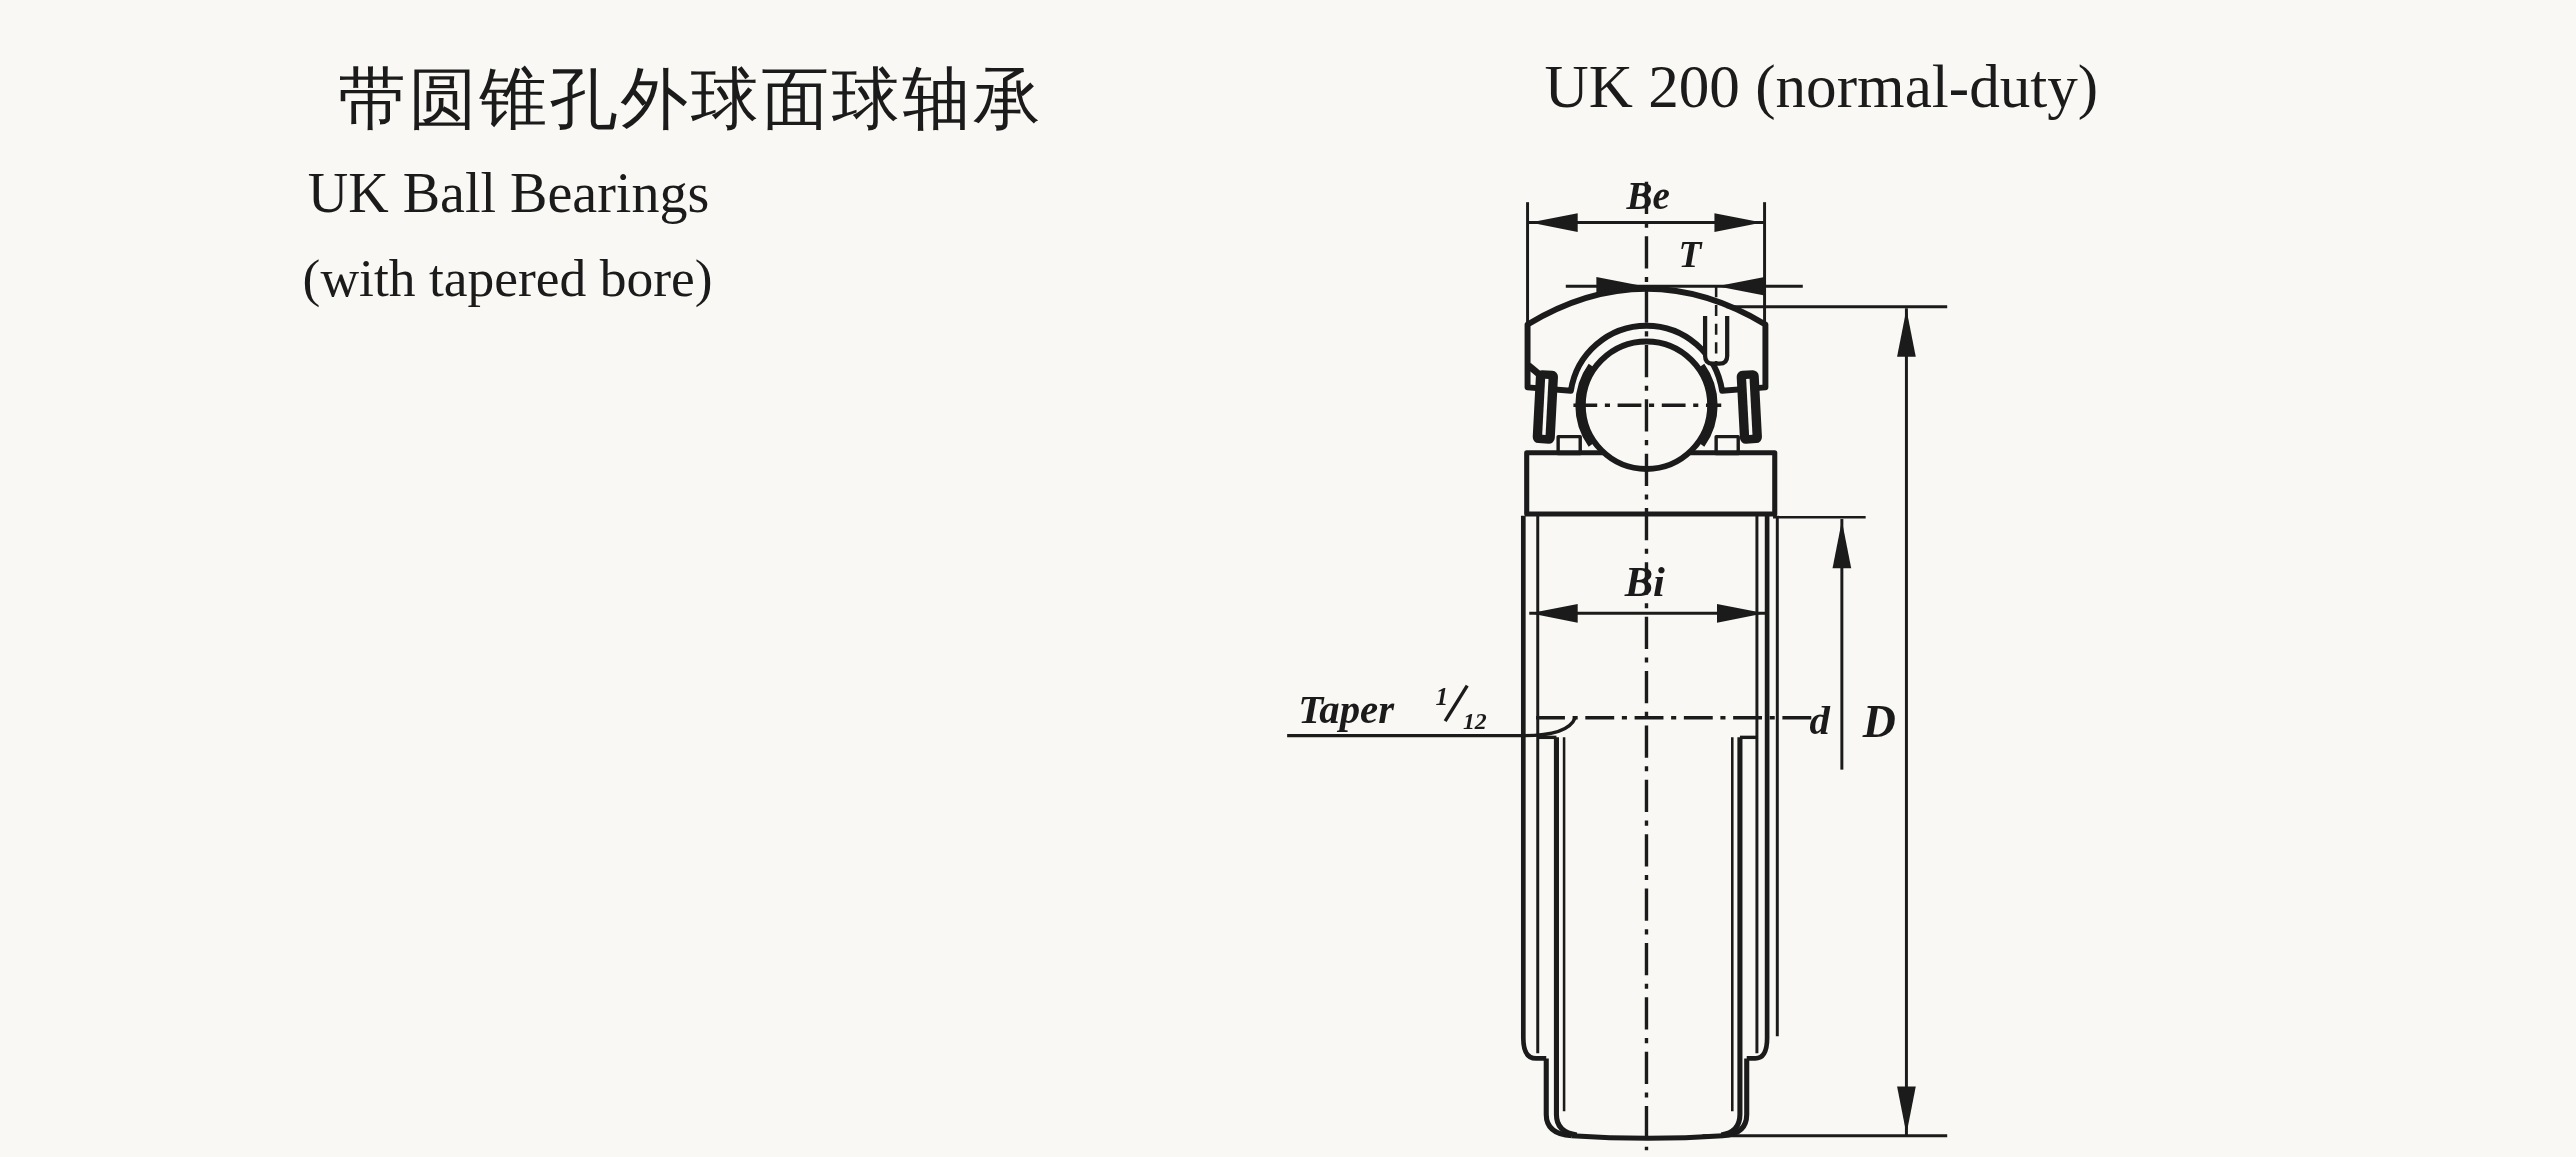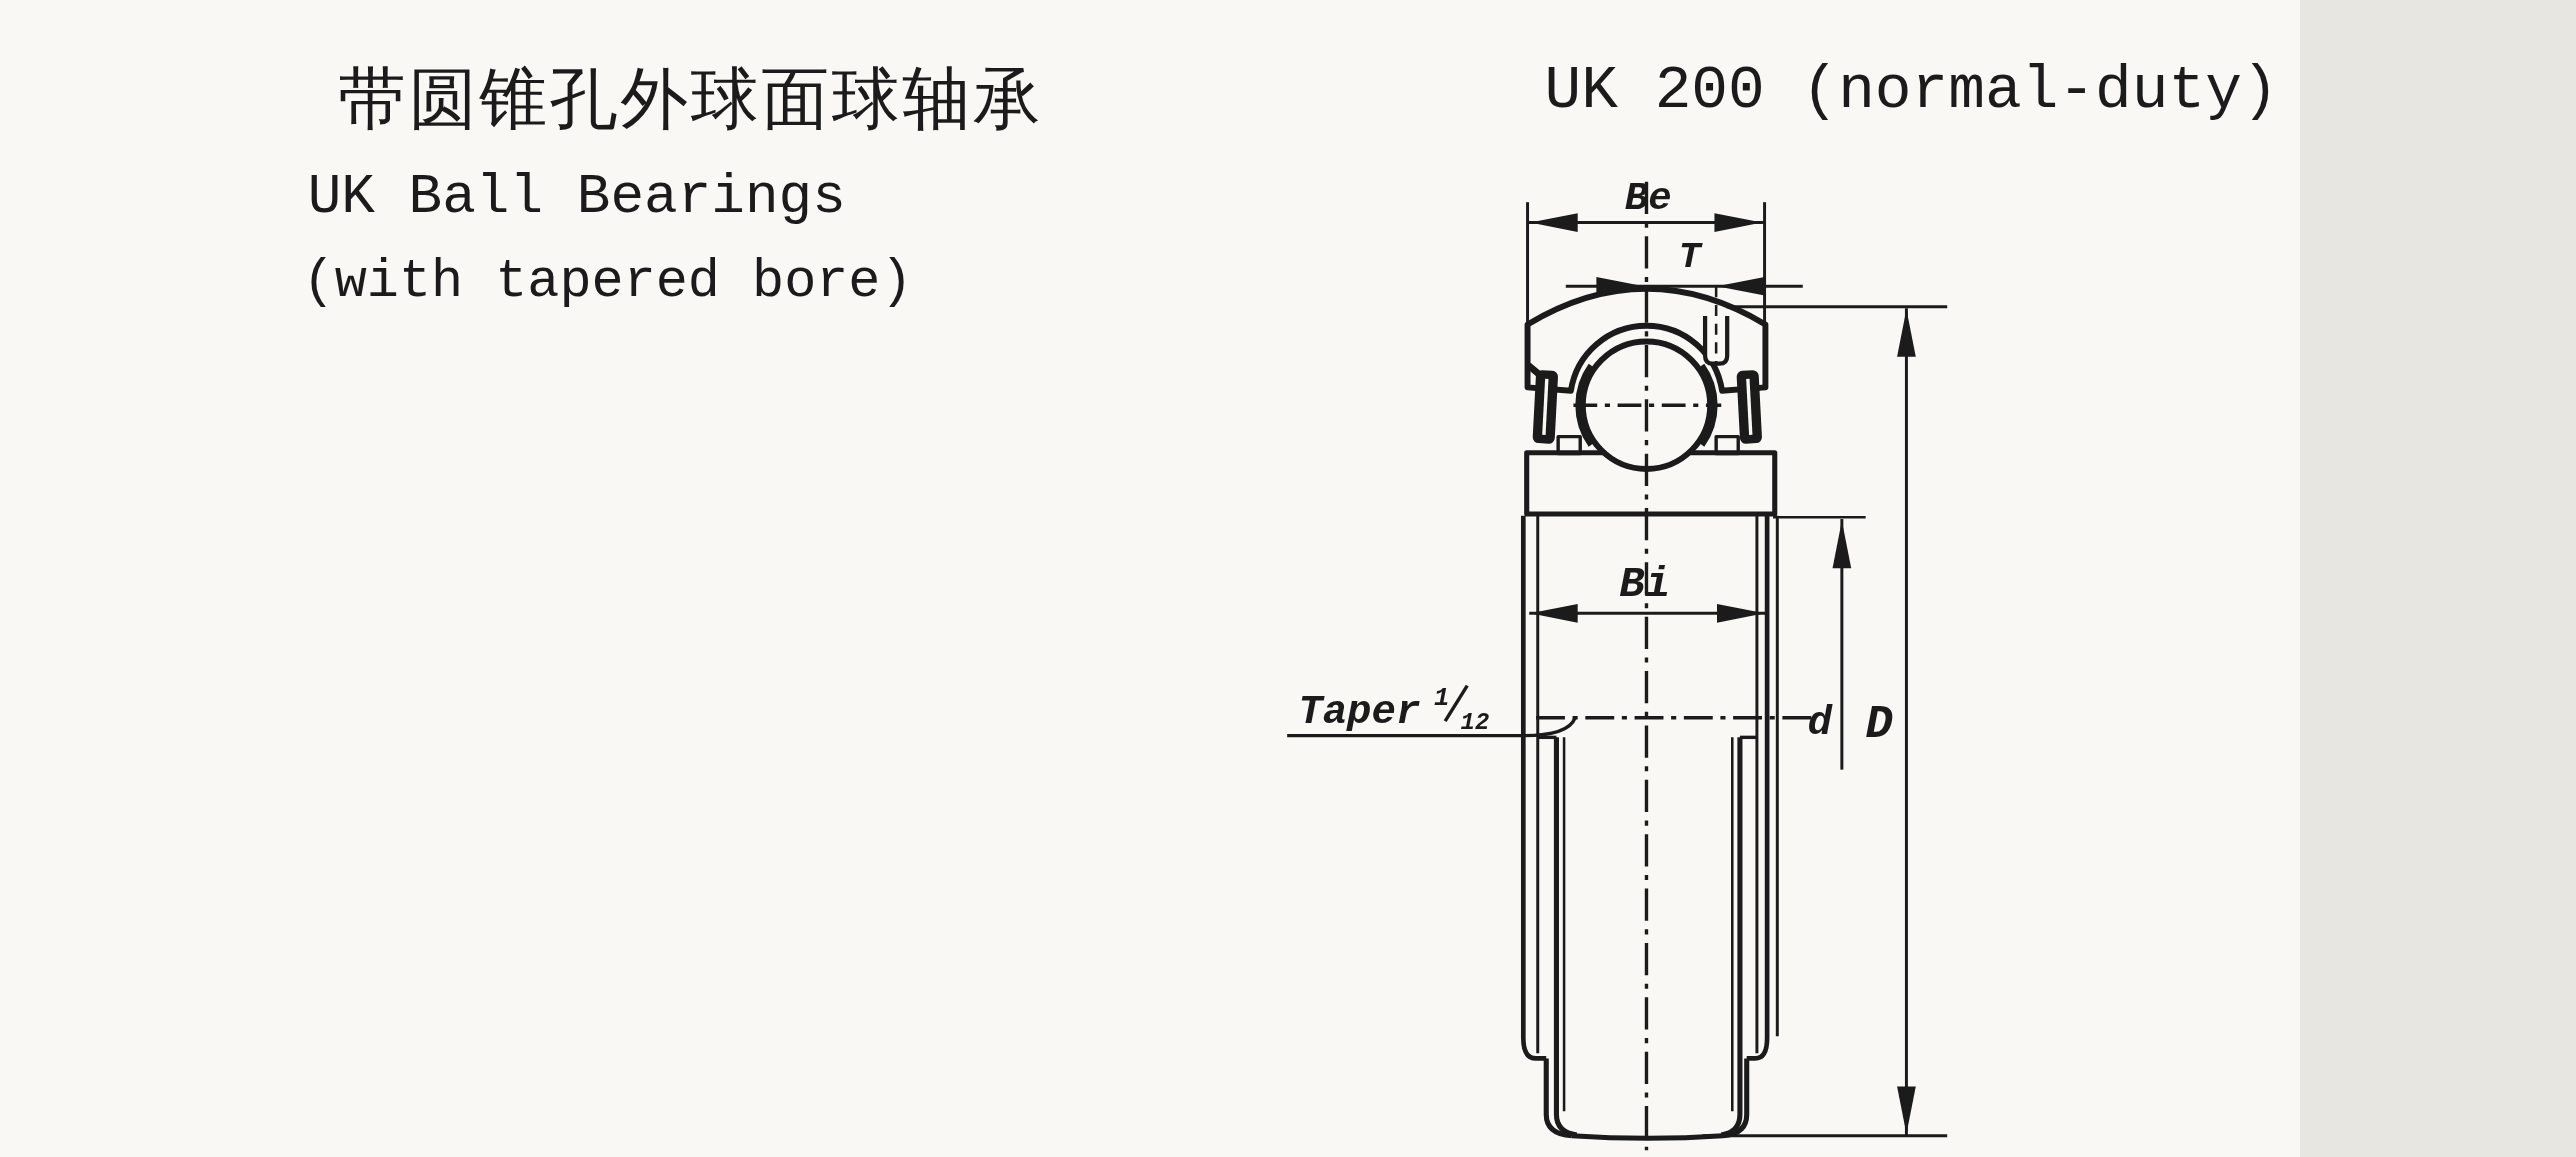--- a/index.html
+++ b/index.html
@@ -2,24 +2,24 @@
 <html style="--paper: #f9f8f4; --ink: #1b1b1b;font-size:13.6px"><head>
 <meta charset="utf-8">
 <style>
   :root{
     --paper:#f9f8f4;
     --ink:#1b1b1b;
   }
   html,body{margin:0;padding:0;background:#e8e6e1;}
   .page{
     position:relative;
-    width:2300px;height:1157px;
+    width:2576px;height:1157px;
     background:var(--paper);
     overflow:hidden;
-    font-family:Liberation Mono, monospace;
+    font-family:Liberation Serif, serif;
   }
   svg{position:absolute;inset:0;display:block;}
 
   
   .ln{stroke:var(--ink);fill:none;stroke-linecap:butt;stroke-linejoin:round;}
   .w3{stroke-width:3}.w35{stroke-width:3.5}.w4{stroke-width:4}.w55{stroke-width:5.5}.w6{stroke-width:6}
   .w7{stroke-width:7}.w8{stroke-width:8}.w10{stroke-width:10}
   .fill-ink{fill:var(--ink);stroke:none;}
   .paperline{stroke:var(--paper);fill:none;}
   .hline{stroke:var(--ink);}

